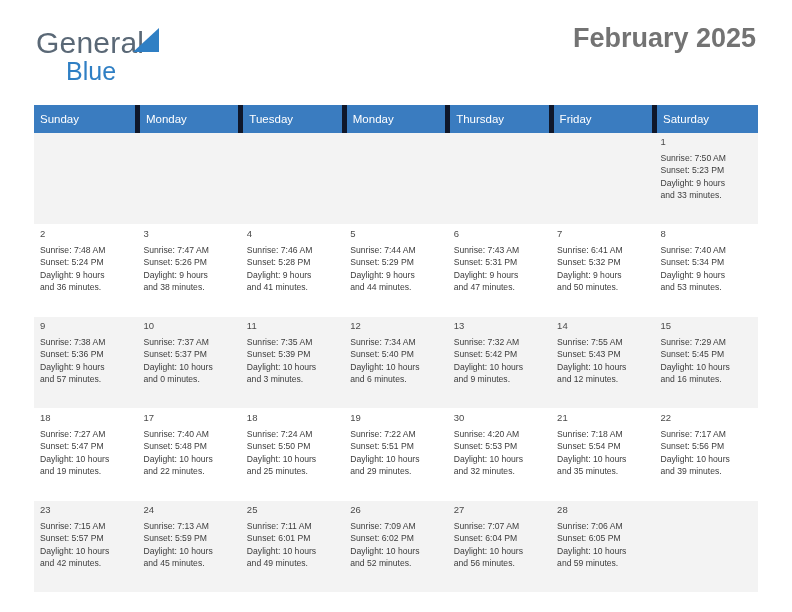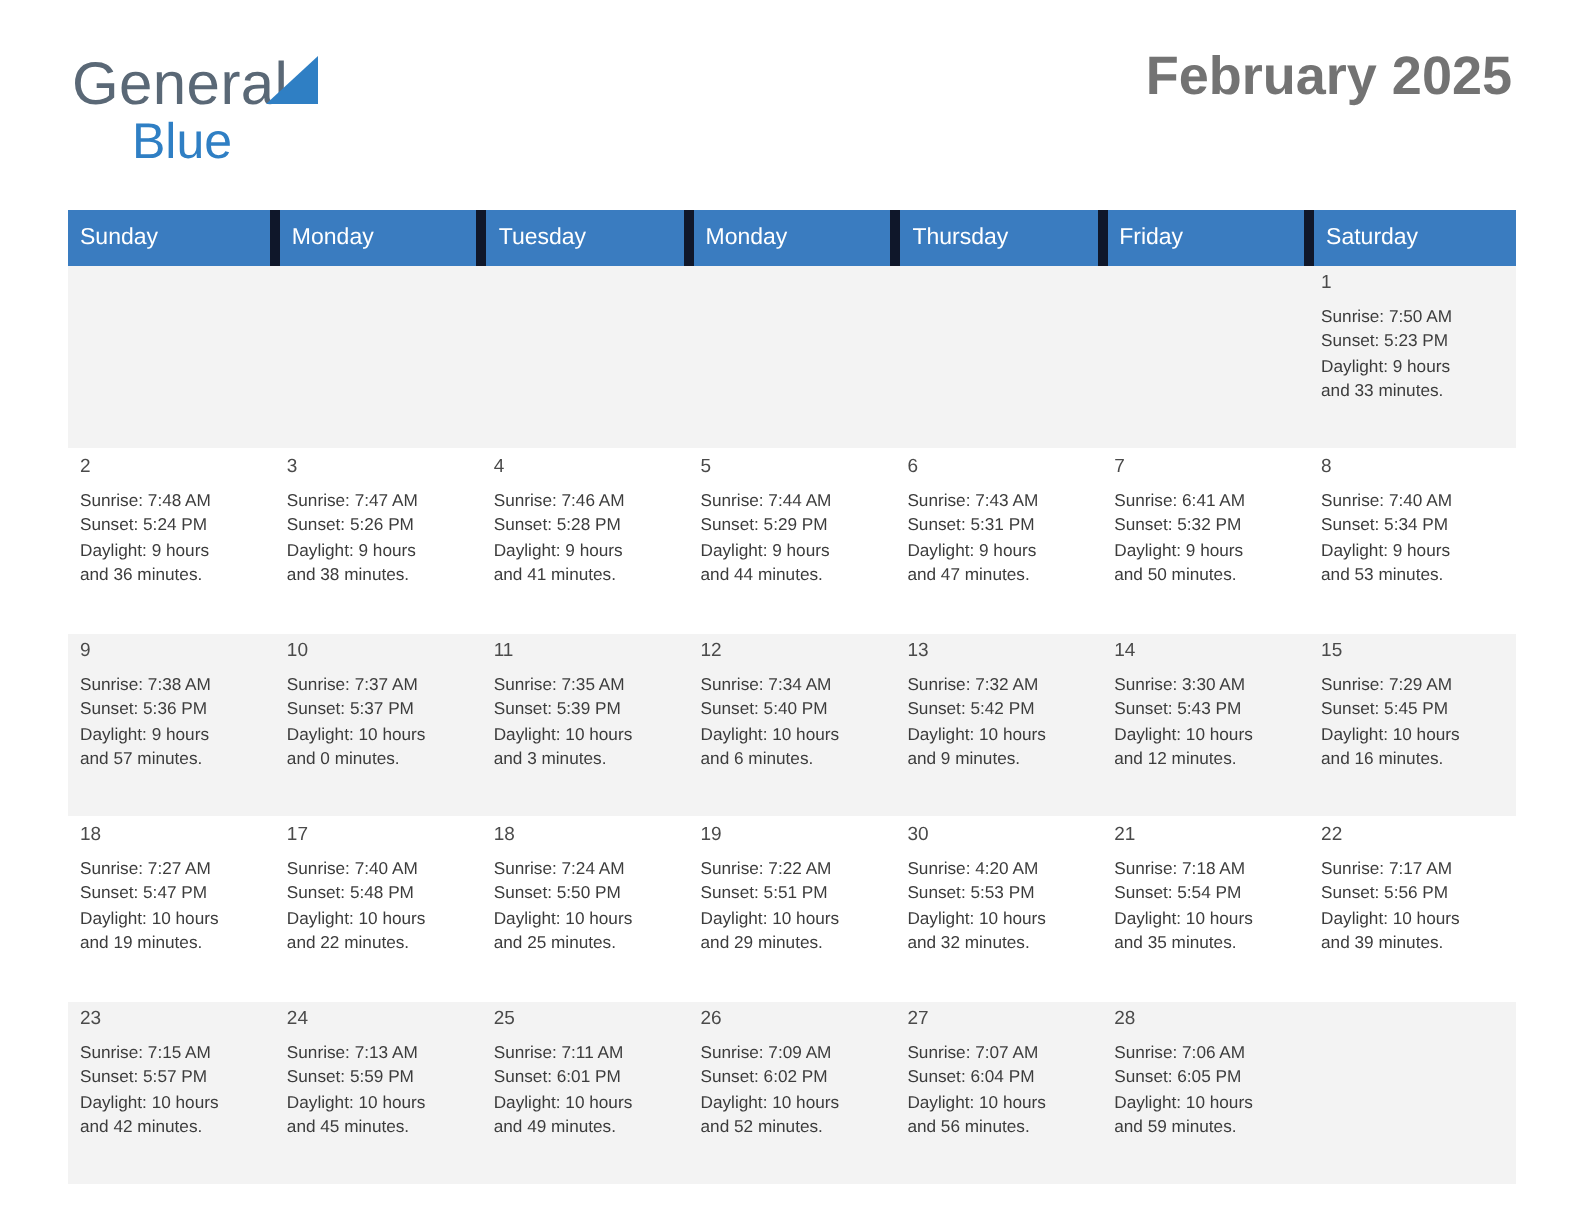--- a/index.html
+++ b/index.html
@@ -238,21 +238,21 @@
           </td>
           <td>
             <span class="daynum">13</span>
             <span class="cell-line">Sunrise: 7:32 AM</span>
             <span class="cell-line">Sunset: 5:42 PM</span>
             <span class="cell-line">Daylight: 10 hours</span>
             <span class="cell-line">and 9 minutes.</span>
           </td>
           <td>
             <span class="daynum">14</span>
-            <span class="cell-line">Sunrise: 3:30 AM</span>
+            <span class="cell-line">Sunrise: 7:55 AM</span>
             <span class="cell-line">Sunset: 5:43 PM</span>
             <span class="cell-line">Daylight: 10 hours</span>
             <span class="cell-line">and 12 minutes.</span>
           </td>
           <td>
             <span class="daynum">15</span>
             <span class="cell-line">Sunrise: 7:29 AM</span>
             <span class="cell-line">Sunset: 5:45 PM</span>
             <span class="cell-line">Daylight: 10 hours</span>
             <span class="cell-line">and 16 minutes.</span>

